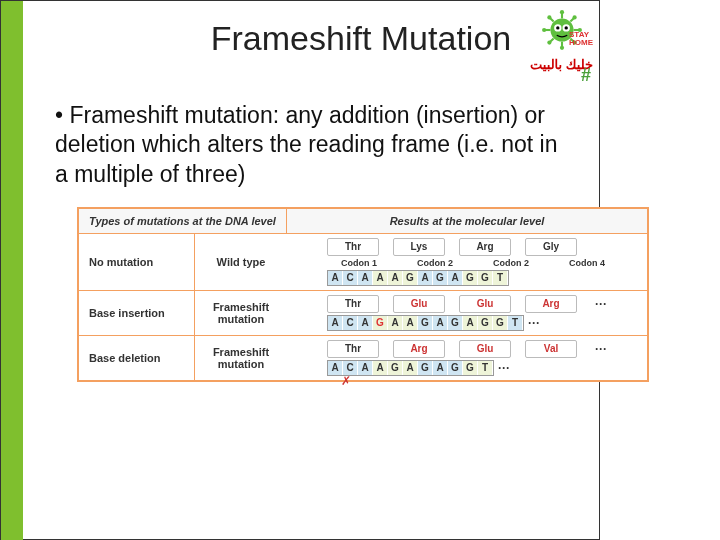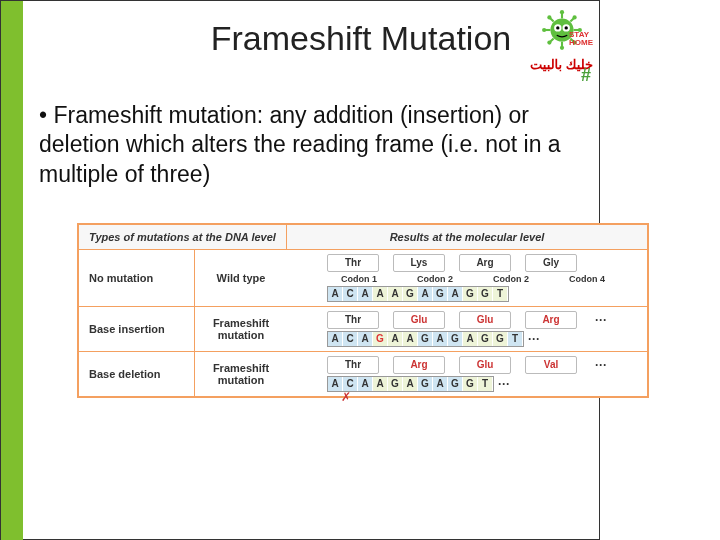--- a/index.html
+++ b/index.html
@@ -7,22 +7,22 @@
 .sidebar{position:absolute;left:0;top:0;width:22px;height:540px;background:#7fbf2e}
 .title{position:absolute;top:18px;left:0;width:720px;text-align:center;font-size:34px;color:#222}
 .corner{position:absolute;top:8px;right:6px;text-align:center}
 .virus{width:42px;height:42px;margin:0 auto}
 .virus-body{fill:#5fbf3f}
 .virus-eye{fill:#fff}
 .virus-pupil{fill:#000}
 .stay{position:absolute;top:22px;right:0;font:bold 8px Arial;color:#d33;text-align:left;line-height:8px}
 .arabic{font:bold 13px Arial;color:#c00;direction:rtl;margin-top:2px}
 .hash{font:bold 18px Arial;color:#4aa03a;position:absolute;right:2px;top:56px}
-.bullet{position:absolute;top:100px;left:38px;right:28px;font-size:23px;color:#111;line-height:1.28}
-.diag{position:absolute;top:222px;left:76px;width:568px;border:2px solid #f4a060;background:#fff}
+.bullet{position:absolute;top:100px;left:54px;right:28px;font-size:23px;color:#111;line-height:1.28}
+.diag{position:absolute;top:206px;left:76px;width:568px;border:2px solid #f4a060;background:#fff}
 .row{display:flex;border-top:1px solid #f4a060}
 .row:first-child{border-top:none}
 .cell-l{width:116px;padding:4px 10px;font:bold 11px Arial;color:#333;border-right:1px solid #f4a060;box-sizing:border-box;display:flex;flex-direction:column;justify-content:center}
 .cell-l2{width:92px;padding:4px 4px;font:bold 11px Arial;color:#333;text-align:center;box-sizing:border-box;display:flex;flex-direction:column;justify-content:center}
 .cell-r{flex:1;padding:4px 6px;font:11px Arial;color:#333;box-sizing:border-box}
 .hdr .cell-l,.hdr .cell-r{background:#f7f7f7;font-style:italic;font-weight:bold;font-size:11px;text-align:center;padding:6px}
 .aa-row{display:flex;gap:0;margin-bottom:2px;margin-left:34px}
 .aa{width:50px;height:16px;border:1px solid #bbb;border-radius:2px;font:bold 10px Arial;text-align:center;line-height:16px;margin-right:14px;background:#fff}
 .aa.red{color:#c33}
 .cod-lbl{display:flex;margin-left:34px;gap:12px;margin-bottom:2px}

